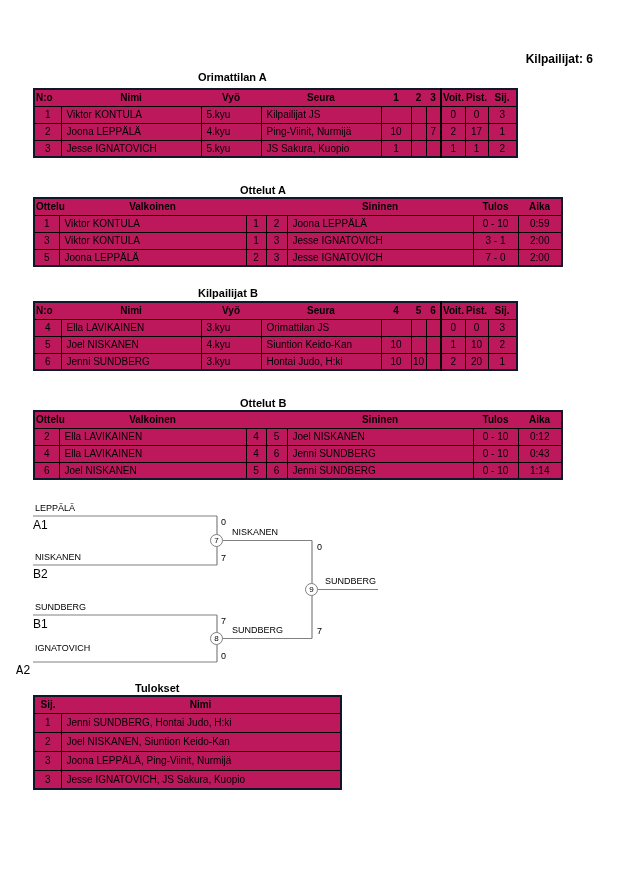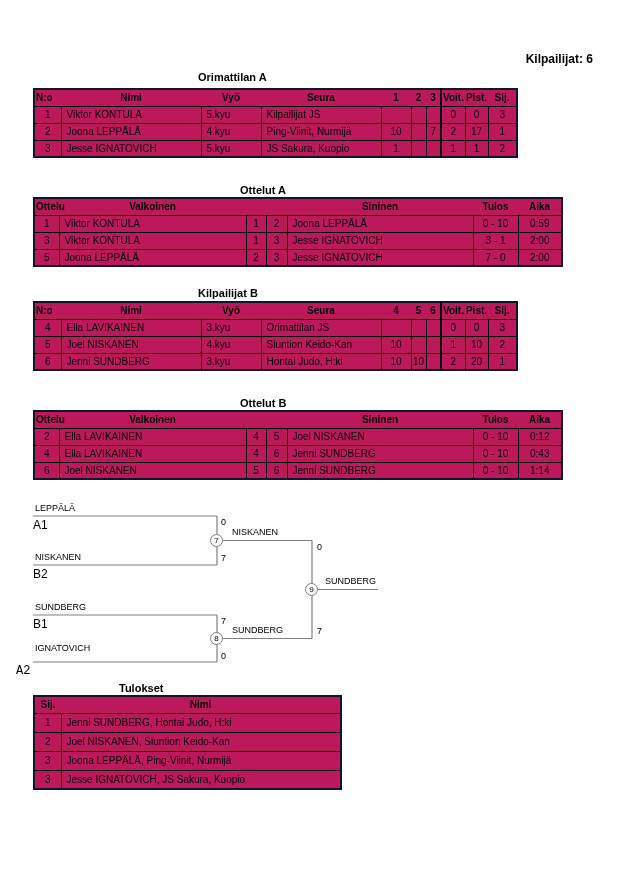--- a/index.html
+++ b/index.html
@@ -323,21 +323,21 @@
     <span class="bk-score" style="left:317px; top:42px;">0</span>
 
     <div class="bk-circle" style="left:210px; top:132px;">8</div>
     <span class="bk-name" style="left:232px; top:125px;">SUNDBERG</span>
     <span class="bk-score" style="left:317px; top:126px;">7</span>
 
     <div class="bk-circle" style="left:305px; top:83px;">9</div>
     <span class="bk-name" style="left:325px; top:76px;">SUNDBERG</span>
   </div>
 
-  <div class="abs section-title" style="left:119px; top:682px;">Tulokset</div>
+  <div class="abs section-title" style="left:135px; top:682px;">Tulokset</div>
 
   <table class="sheet results abs" style="left:33px; top:695px; width:307px;">
     <colgroup>
       <col style="width:27px">
         <col style="width:280px">
     </colgroup>
     <thead>
       <tr>
         <th>Sij.</th>
         <th>Nimi</th>

